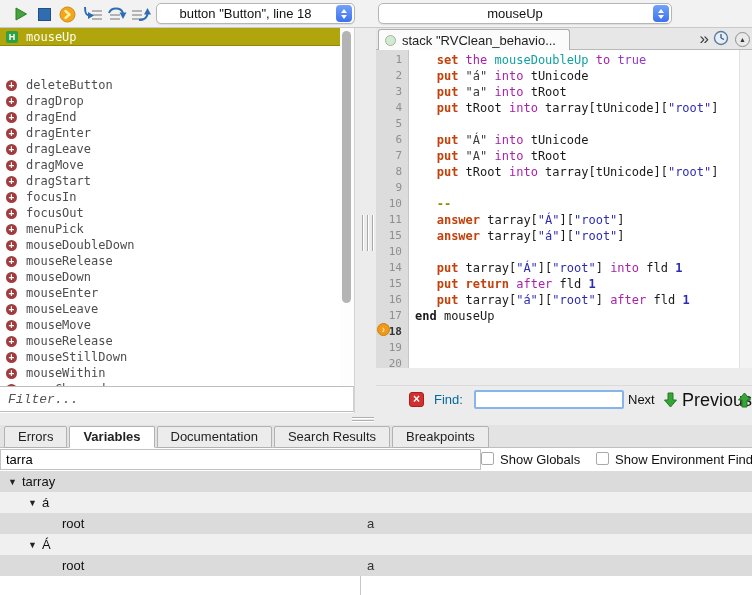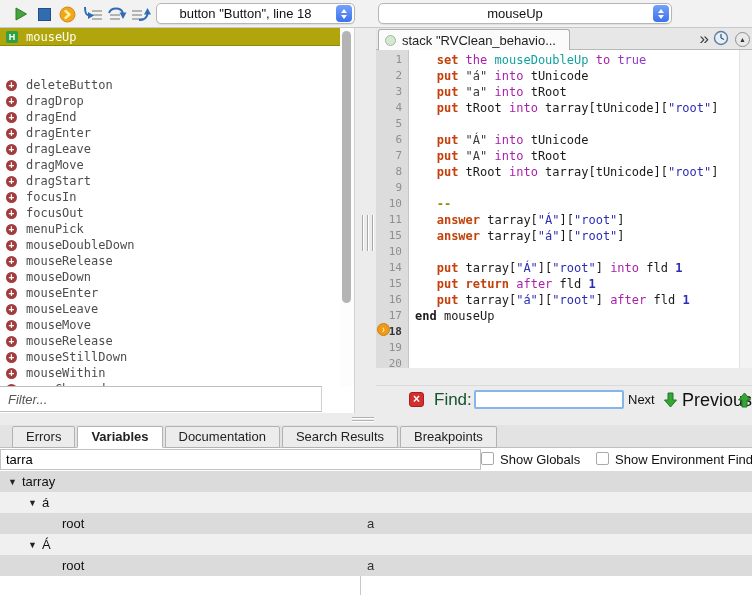--- a/index.html
+++ b/index.html
@@ -29,23 +29,23 @@
   .selected-label{margin-left:8px;color:#fffef0;font-family:"DejaVu Sans Mono",monospace;font-size:12px;}
   .handler-list{position:absolute;left:0;top:46px;width:340px;height:341px;background:#fff;
                 overflow:hidden;padding-top:31px;box-sizing:border-box;}
   .h-item{height:16px;display:flex;align-items:center;}
   .plus-ic{width:11px;height:11px;margin-left:6px;border-radius:50%;background:#a13c3c;color:#fff;
            font-size:10px;font-weight:bold;line-height:11px;text-align:center;flex:0 0 11px;
            font-family:"Liberation Sans",sans-serif;}
   .h-item .lbl{margin-left:9px;font-family:"DejaVu Sans Mono",monospace;font-size:12px;color:#4d4d4d;white-space:nowrap;}
   .left-scrollbar{position:absolute;left:340px;top:28px;width:14px;height:359px;background:#fdfdfd;}
   .left-scrollbar .thumb{position:absolute;left:2px;top:3px;width:9px;height:272px;background:#b4b4b4;border-radius:5px;}
-  .filter-box{position:absolute;left:0;top:386px;width:322px;height:26px;background:#fff;
+  .filter-box{position:absolute;left:0;top:386px;width:354px;height:26px;background:#fff;
               border-top:1px solid #bdbdbd;border-bottom:1px solid #bdbdbd;border-right:1px solid #cfcfcf;
-              box-sizing:border-box;display:flex;align-items:center;}
+              box-sizing:border-box;display:flex;align-items:center;font-family:Liberation Mono, monospace;}
   .filter-box .ph{margin-left:8px;font-style:italic;color:#555;font-size:13px;}
 
   
   .v-splitter{position:absolute;left:354px;top:28px;width:22px;height:385px;background:#ececec;
               border-left:1px solid #d2d2d2;box-sizing:border-box;}
   .v-grip{position:absolute;left:7px;top:187px;display:flex;gap:3px;}
   .v-grip i{display:block;width:1px;height:36px;background:#a9a9a9;border-right:1px solid #fff;}
 
   
   .right-panel{position:absolute;left:376px;top:28px;width:376px;height:385px;background:#ececec;}
@@ -80,35 +80,35 @@
   .tk-num{color:#2d2db4;font-weight:bold;}
   .tk-cmt{color:#8f8f00;font-weight:bold;}
   .exec-marker{position:absolute;left:1px;top:273px;width:13px;height:13px;border-radius:50%;
                background:#ef9a1d;border:1px solid #c97f0e;box-sizing:border-box;color:#ffe57a;
                font-weight:bold;font-size:10px;line-height:11px;text-align:center;}
   .code-scrolltrack{position:absolute;right:0;top:0;width:13px;height:100%;background:#f3f3f3;border-left:1px solid #e2e2e2;box-sizing:border-box;}
 
   .find-bar{position:absolute;left:0;top:357px;width:376px;height:28px;background:#ececec;border-top:1px solid #dadada;box-sizing:border-box;}
   .find-close{position:absolute;left:33px;top:6px;width:15px;height:15px;background:#d32f2f;border:1px solid #a81f1f;
               border-radius:3px;box-sizing:border-box;color:#fff;font-weight:bold;font-size:12px;line-height:13px;text-align:center;}
-  .find-label{position:absolute;left:58px;top:0;line-height:28px;font-size:17px;color:#14532d;}
+  .find-label{position:absolute;left:58px;top:0;line-height:28px;font-size:13px;color:#0369a1;}
   .find-input{position:absolute;left:98px;top:4px;width:140px;height:15px;border:2px solid #85b5ea;border-radius:2px;
               font-size:12px;padding:0 3px;outline:none;font-family:"Liberation Sans",sans-serif;}
   .find-next-label{position:absolute;left:252px;top:0;line-height:28px;font-size:13px;color:#111;}
   .find-prev-label{position:absolute;left:306px;top:0;line-height:28px;font-size:18px;color:#111;}
   .arrow-ic{position:absolute;top:6px;}
 
   
   .h-splitter{position:absolute;left:0;top:413px;width:752px;height:12px;background:#ececec;}
   .h-grip{position:absolute;left:352px;top:4px;width:22px;}
   .h-grip i{display:block;height:1px;background:#b0b0b0;border-bottom:1px solid #fff;margin-bottom:1px;}
 
   
   .bottom-tabs{position:absolute;left:0;top:425px;width:752px;height:23px;background:#e3e3e3;
-               border-bottom:1px solid #bfbfbf;box-sizing:border-box;display:flex;padding-left:12px;gap:2px;}
+               border-bottom:1px solid #bfbfbf;box-sizing:border-box;display:flex;padding-left:4px;gap:2px;}
   .btab{margin-top:1px;height:22px;line-height:20px;padding:0 13px;border:1px solid #b2b2b2;border-radius:2px 2px 0 0;
         background:#ececec;box-sizing:border-box;font-size:13px;color:#222;}
   .btab.active{background:#fff;font-weight:bold;border-bottom:1px solid #fff;}
 
   
   .vars-toolbar{position:absolute;left:0;top:448px;width:752px;height:23px;background:#fff;}
   .vars-filter{position:absolute;left:0;top:1px;width:474px;height:17px;border:1px solid #c2c2c2;
                font-size:13px;padding:1px 0 1px 5px;font-family:"Liberation Sans",sans-serif;outline:none;}
   .checkbox{position:absolute;top:4px;width:13px;height:13px;background:#fff;border:1px solid #a9a9a9;border-radius:2px;box-sizing:border-box;}
   .cb-label{position:absolute;top:0;line-height:23px;font-size:13px;color:#111;white-space:nowrap;text-align:right;}

